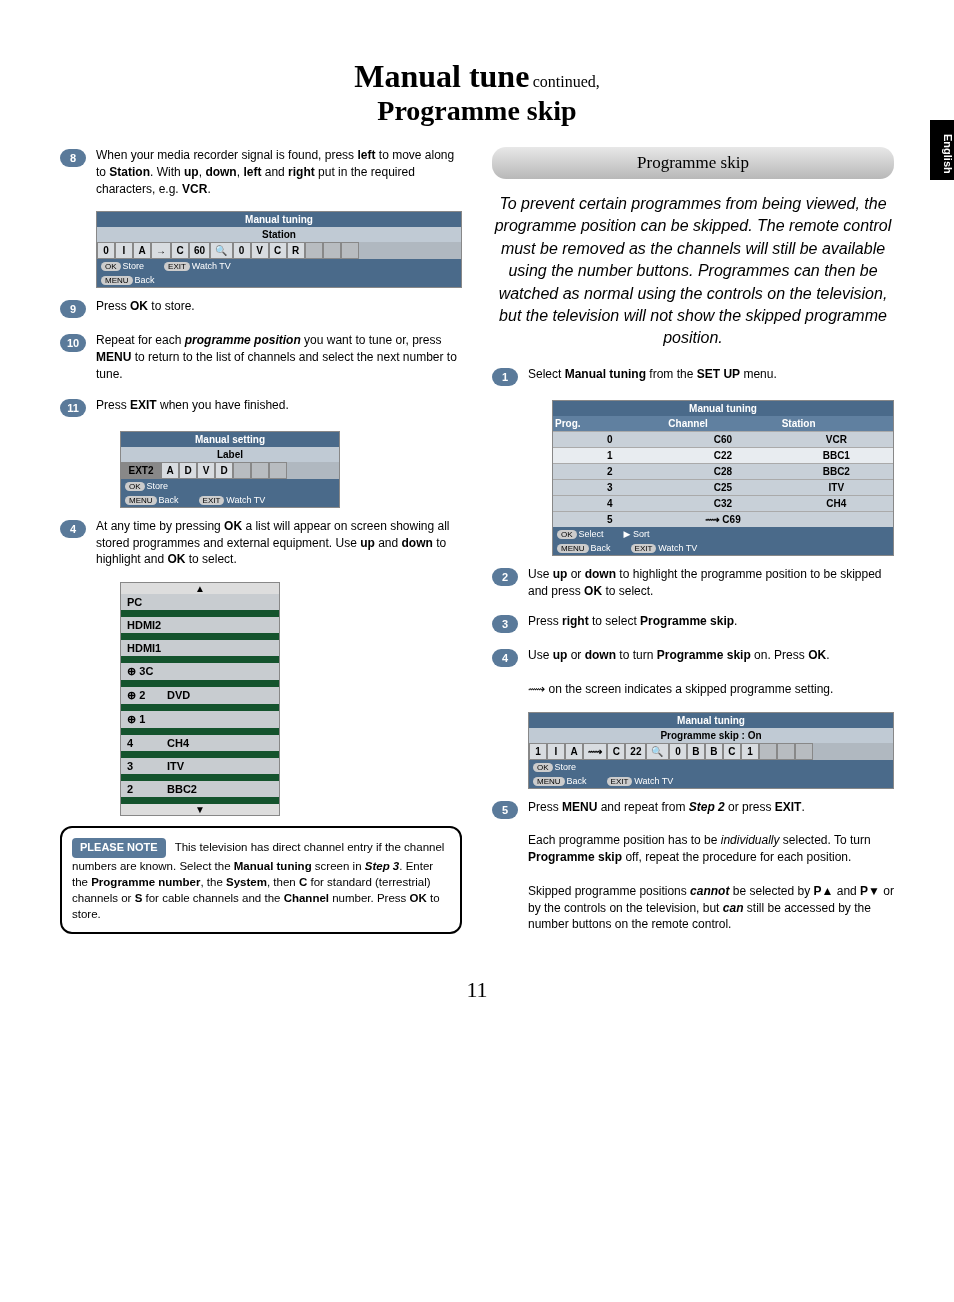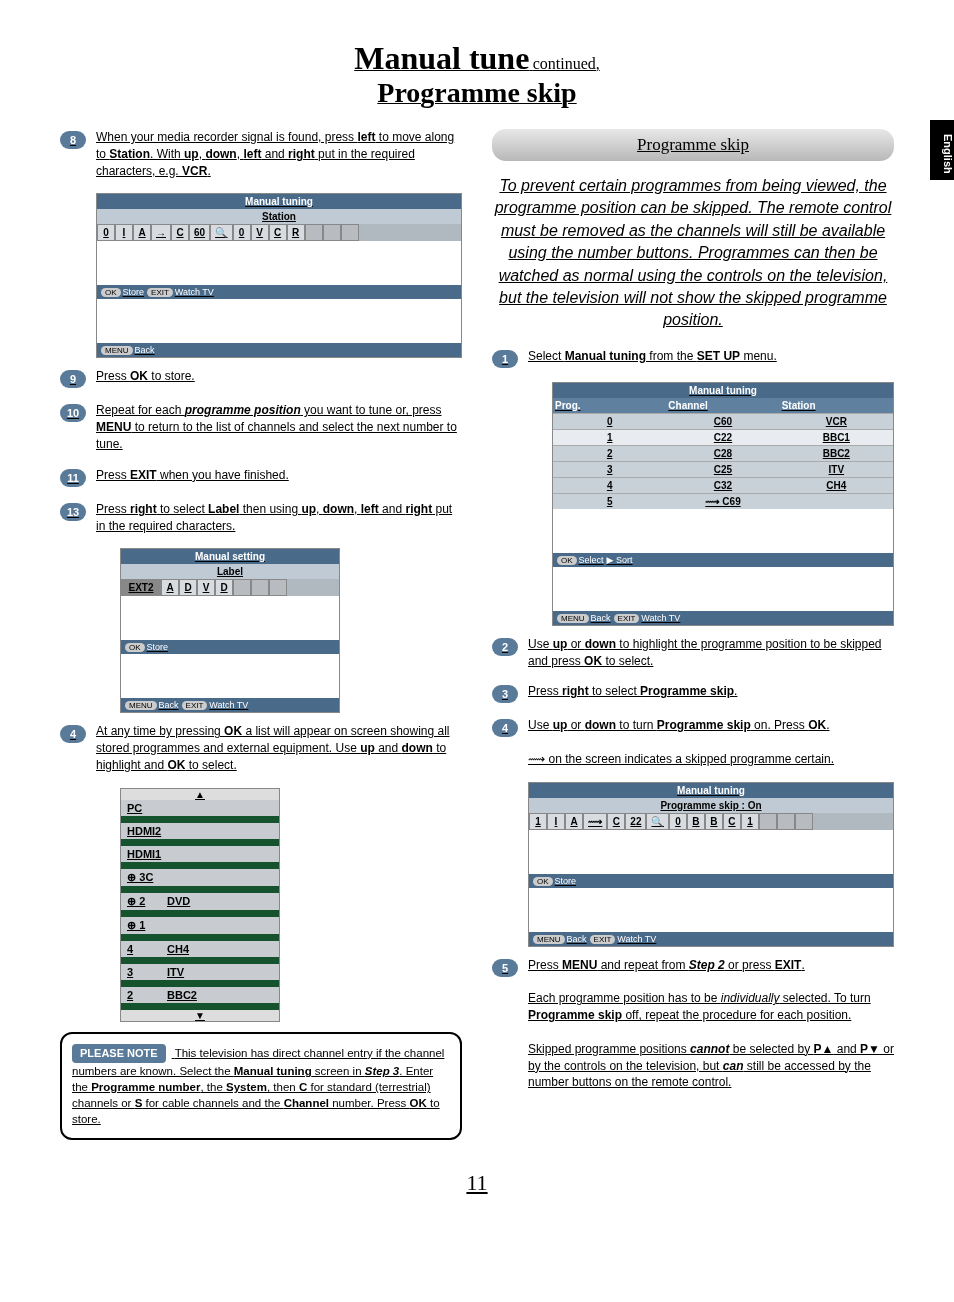--- a/index.html
+++ b/index.html
@@ -1,35 +1,35 @@
 <!DOCTYPE html>
 <html><head>
 <meta charset="utf-8">
 <style>
   * { box-sizing: border-box; margin: 0; padding: 0; }
   body { font-family: Arial, Helvetica, sans-serif; font-size: 12px; color: #000; background: #fff; width: 954px; margin: 0 auto; position: relative; }
-  .page { padding: 40px 60px 40px 60px; position: relative; text-decoration: underline; }
+  .page { padding: 58px 60px 40px 60px; position: relative; }
   .side-tab { position: absolute; right: 0; top: 120px; width: 24px; height: 60px; background: #000; color: #fff; font-size: 11px; font-weight: bold; writing-mode: vertical-rl; text-align: center; padding-top: 8px; }
   .title { text-align: center; margin-bottom: 20px; }
   .title .t1 { font-family: "Times New Roman", serif; font-size: 32px; font-weight: bold; }
   .title .tcont { font-family: "Times New Roman", serif; font-size: 16px; }
   .title .t2 { font-family: "Times New Roman", serif; font-size: 28px; font-weight: bold; }
   .columns { display: flex; gap: 30px; }
   .col { flex: 1; }
   .step { display: flex; margin-bottom: 14px; }
   .step-num { flex-shrink: 0; width: 26px; height: 18px; background: #5a7a9a; color: #fff; font-weight: bold; font-size: 11px; border-radius: 10px; text-align: center; line-height: 18px; margin-right: 10px; margin-top: 2px; }
   .step-text { flex: 1; line-height: 1.4; }
   .osd { margin: 10px 0 10px 36px; border: 1px solid #888; }
   .osd-title { background: #4a6a8a; color: #fff; font-size: 10px; font-weight: bold; text-align: center; padding: 2px; }
   .osd-sub { background: #c0cad4; color: #000; font-size: 10px; font-weight: bold; text-align: center; padding: 2px; }
   .osd-row { display: flex; background: #b0b8c0; font-size: 10px; }
   .osd-cell { border: 1px solid #888; padding: 2px 4px; background: #d8dce0; text-align: center; font-weight: bold; min-width: 18px; }
   .osd-cell.dark { background: #888; }
   .osd-cell.empty { background: #b8bcc0; }
-  .osd-footer { background: #4a6a8a; color: #fff; font-size: 9px; padding: 2px 4px; display: flex; gap: 3px; margin-top: 44px; }
+  .osd-footer { background: #4a6a8a; color: #fff; font-size: 9px; padding: 2px 4px; display: flex; gap: 20px; }
   .pill { display: inline-block; background: #ccc; color: #000; border-radius: 6px; padding: 0 4px; font-size: 8px; margin-right: 2px; }
   .tv-list { margin: 10px 0 10px 60px; width: 160px; border: 1px solid #888; }
   .tv-list-row { background: #c8ccd0; border-bottom: 7px solid #14532d; padding: 2px 6px; font-size: 11px; font-weight: bold; display: flex; }
   .tv-list-row .c1 { width: 40px; }
   .tv-arrow { text-align: center; font-size: 10px; color: #000; background: #ddd; }
   .note-box { border: 2px solid #000; border-radius: 12px; padding: 10px; margin-top: 4px; font-size: 11.5px; line-height: 1.4; }
   .note-badge { display: inline-block; background: #5a7a9a; color: #fff; font-size: 11px; font-weight: bold; padding: 2px 8px; border-radius: 4px; margin-right: 6px; }
   .section-header { background: linear-gradient(to bottom, #e8e8e8, #b8b8b8); border-radius: 14px; text-align: center; padding: 6px; font-family: "Times New Roman", serif; font-size: 17px; margin-bottom: 14px; }
   .intro { font-style: italic; text-align: center; font-size: 16px; margin-bottom: 16px; line-height: 1.4; }
   .prog-table { margin: 10px 0 10px 60px; border: 1px solid #888; font-size: 10px; }
@@ -99,24 +99,20 @@
         <div class="step-num">10</div>
         <div class="step-text">Repeat for each <b><i>programme position</i></b> you want to tune or, press <b>MENU</b> to return to the list of channels and select the next number to tune.</div>
       </div>
 
       <div class="step">
         <div class="step-num">11</div>
         <div class="step-text">Press <b>EXIT</b> when you have finished.</div>
       </div>
 
 
-      <div class="step">
-        <div class="step-num">13</div>
-        <div class="step-text">Press <b>right</b> to select <b>Label</b> then using <b>up</b>, <b>down</b>, <b>left</b> and <b>right</b> put in the required characters.</div>
-      </div>
 
       <div class="osd" style="margin-left:60px;width:220px">
         <div class="osd-title">Manual setting</div>
         <div class="osd-sub">Label</div>
         <div class="osd-row">
           <div class="osd-cell dark" style="min-width:40px">EXT2</div>
           <div id="osd2-row" style="display:flex">
               <div class="osd-cell">A</div>
               <div class="osd-cell">D</div>
               <div class="osd-cell">V</div>
@@ -254,21 +250,21 @@
 
       <div class="step">
         <div class="step-num">3</div>
         <div class="step-text">Press <b>right</b> to select <b>Programme skip</b>.</div>
       </div>
 
       <div class="step">
         <div class="step-num">4</div>
         <div class="step-text">
           <span>Use <b>up</b> or <b>down</b> to turn <b>Programme skip</b> on. Press <b>OK</b>.</span><br><br>
-          <span>⟿ on the screen indicates a skipped programme certain.</span>
+          <span>⟿ on the screen indicates a skipped programme setting.</span>
         </div>
       </div>
 
       <div class="osd" style="margin-left:36px">
         <div class="osd-title">Manual tuning</div>
         <div class="osd-sub">Programme skip : On</div>
         <div class="osd-row" id="osd3-row">
             <div class="osd-cell">1</div>
             <div class="osd-cell">I</div>
             <div class="osd-cell">A</div>

